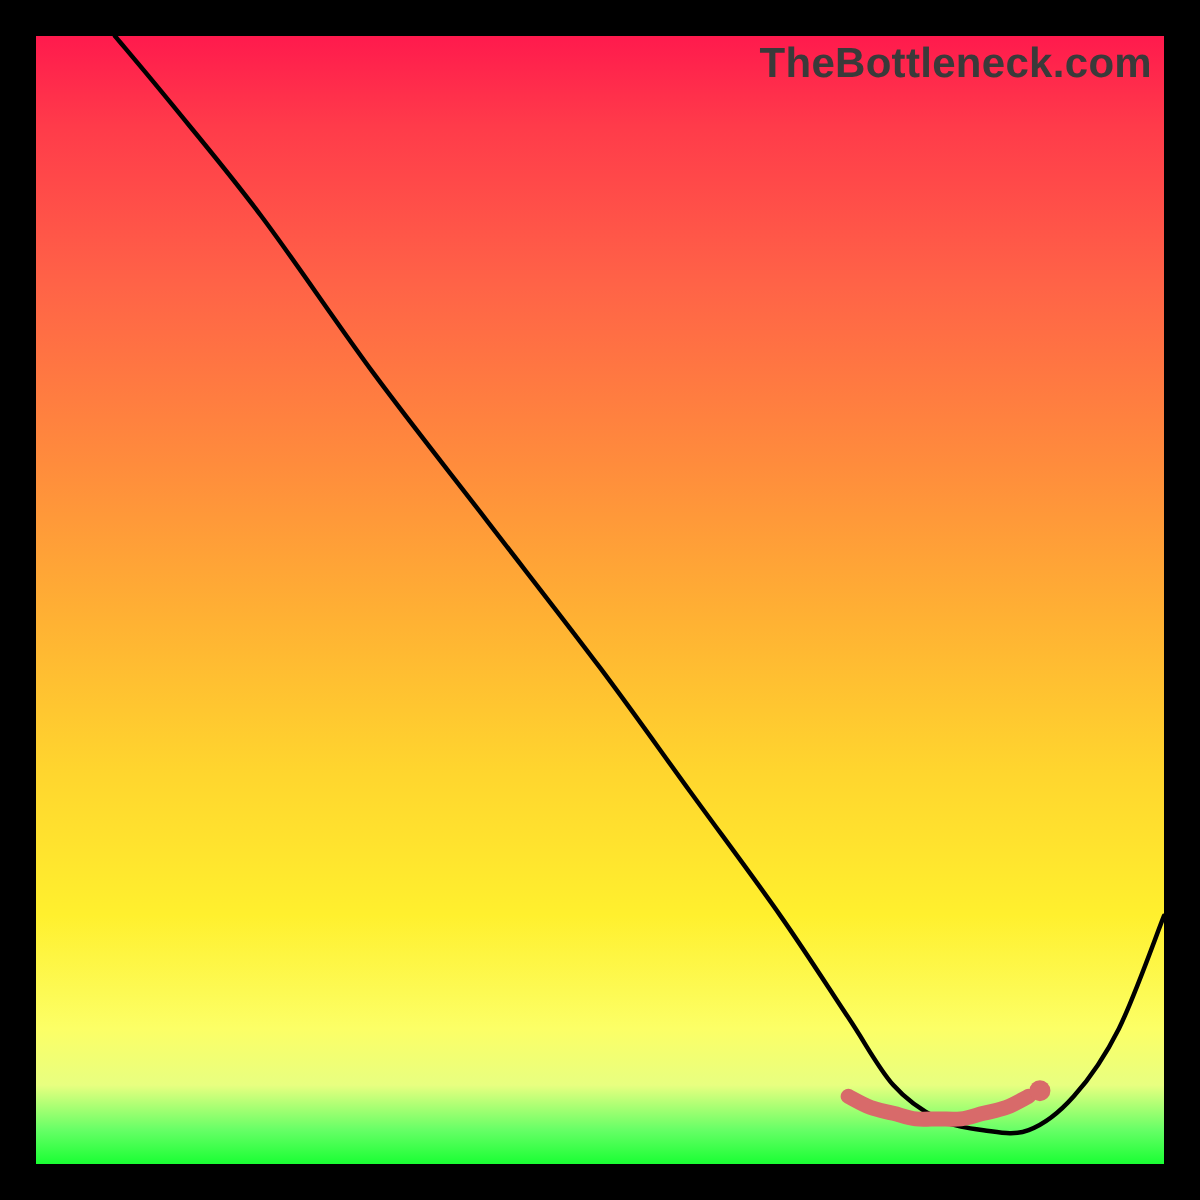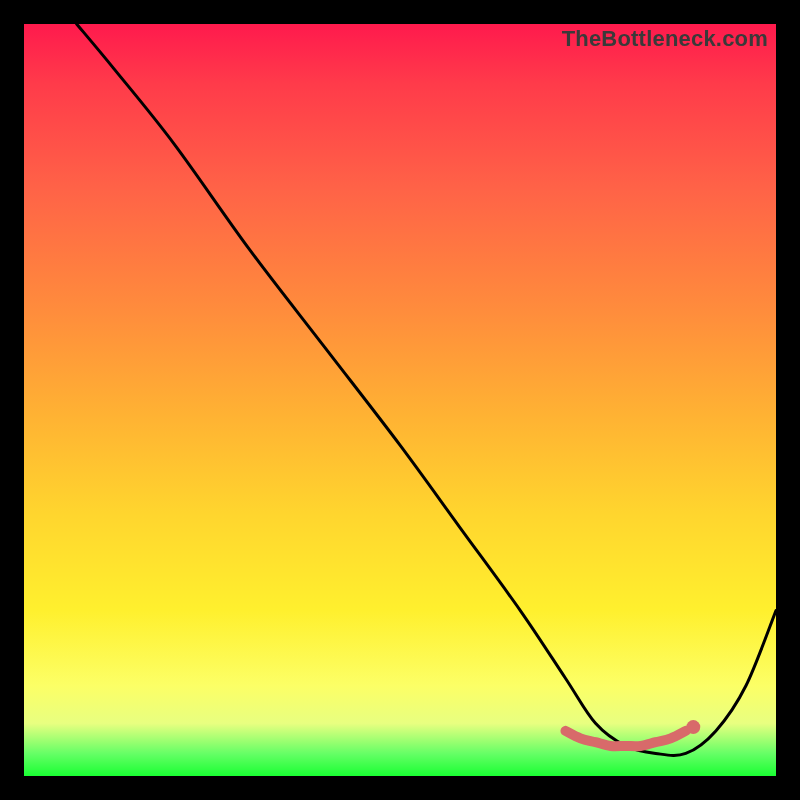--- a/index.html
+++ b/index.html
@@ -36,21 +36,21 @@
       #e8ff80 93%,
       #66ff66 97%,
       #1aff33 100%
     );
   }
   .wm {
     position: absolute;
     top: 2px;
     right: 8px;
     font-family: Arial, Helvetica, sans-serif;
-    font-size: 22px;
+    font-size: 28px;
     font-weight: 600;
     color: #3a3a3a;
     letter-spacing: 0.2px;
   }
   svg.curve {
     position: absolute;
     left: 0;
     top: 0;
     width: 752px;
     height: 752px;

